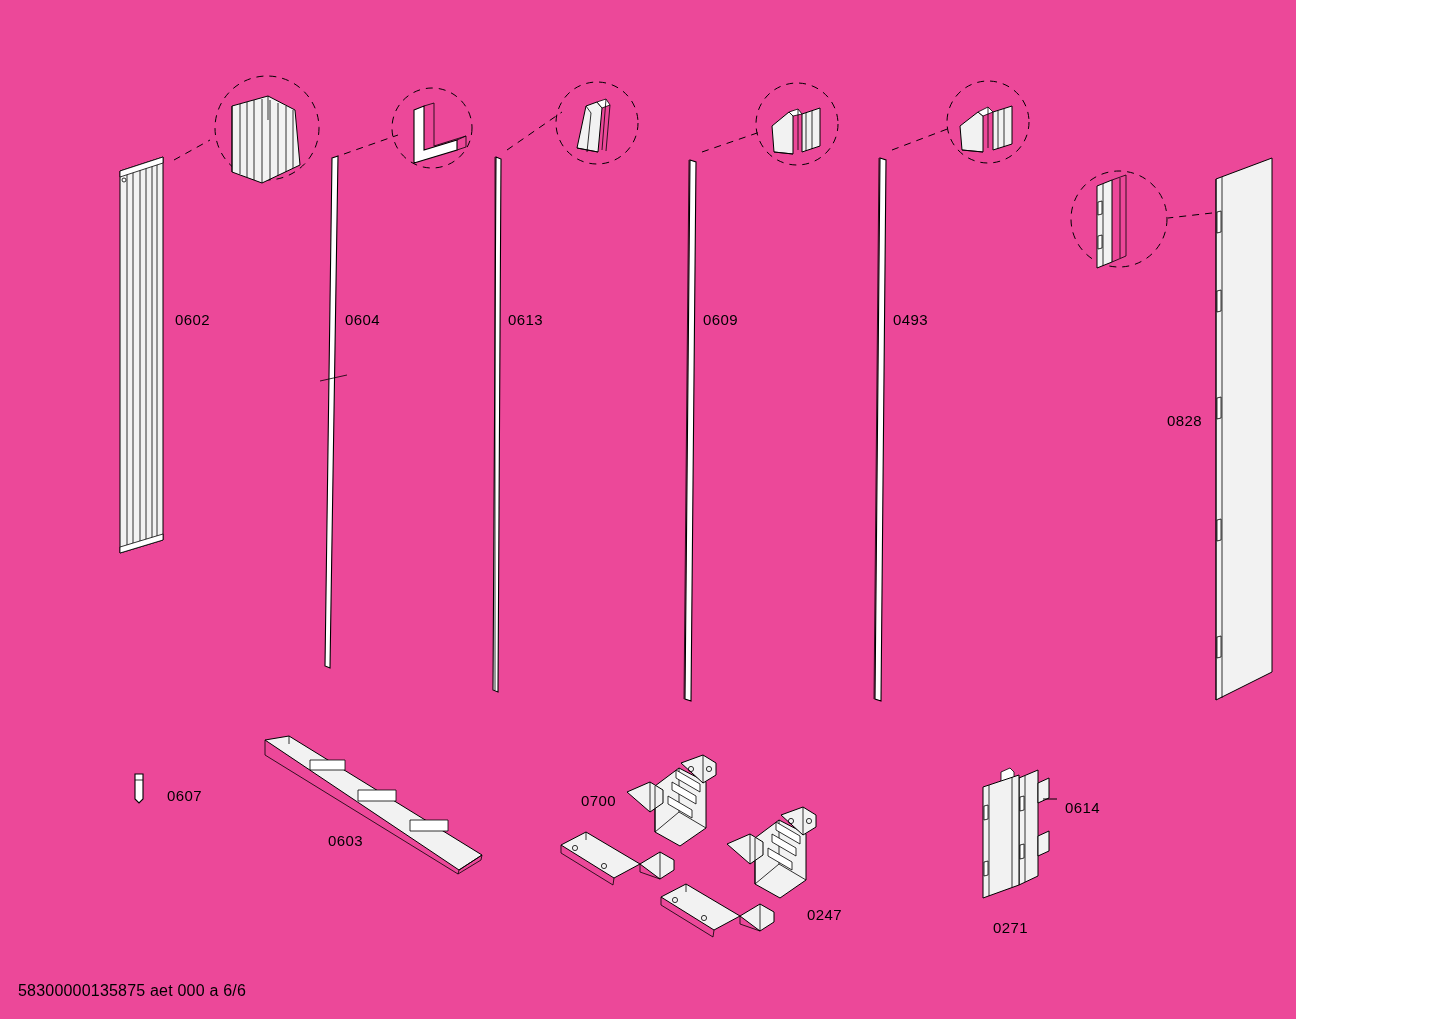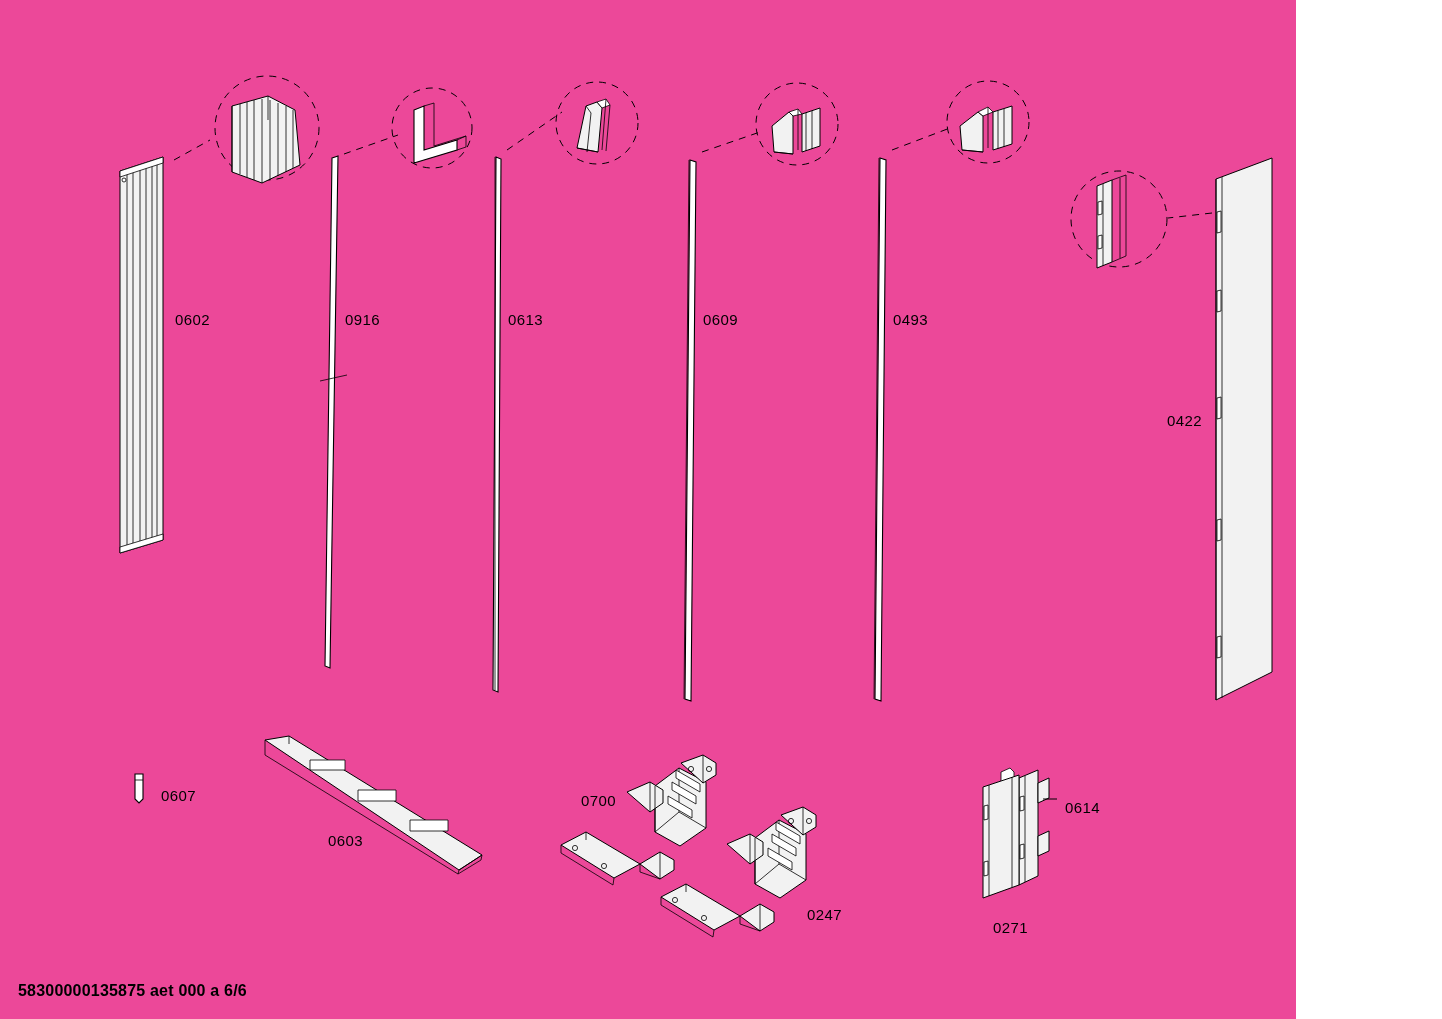--- a/index.html
+++ b/index.html
@@ -31,21 +31,21 @@
     color: #000000;
     white-space: nowrap;
     letter-spacing: 0.4px;
   }
   .footer-text {
     position: absolute;
     left: 18px;
     top: 982px;
     font-family: "Liberation Sans", sans-serif;
     font-size: 16px;
-    font-weight: bold;
+    font-weight: normal;
     color: #000000;
     white-space: nowrap;
     letter-spacing: 0.2px;
   }
   svg.diagram path, svg.diagram line, svg.diagram polyline, svg.diagram polygon, svg.diagram circle, svg.diagram ellipse, svg.diagram rect {
     vector-effect: non-scaling-stroke;
   }
   .lnthin { fill: none; stroke: #000000; stroke-width: 0.8; }
   .fillw { fill: #ffffff; stroke: #000000; stroke-width: 1.1; }
   .fillw-thin { fill: #ffffff; stroke: #000000; stroke-width: 0.8; }
@@ -249,26 +249,26 @@
       <path class="fillg" d="M983,787 L1019,775 L1019,885 L983,898 Z"></path>
       <path class="lnthin" d="M989,785 L989,896"></path>
       <path class="lnthin" d="M1012,777 L1012,887"></path>
       <path class="fillw-thin" d="M984,806 L988,805 L988,819 L984,820 Z"></path>
       <path class="fillw-thin" d="M984,862 L988,861 L988,875 L984,876 Z"></path>
     </g>
 
   </svg>
 
   <div class="part-label" style="left:175px; top:311px;">0602</div>
-  <div class="part-label" style="left:345px; top:311px;">0916</div>
+  <div class="part-label" style="left:345px; top:311px;">0604</div>
   <div class="part-label" style="left:508px; top:311px;">0613</div>
   <div class="part-label" style="left:703px; top:311px;text-align:center;">0609</div>
   <div class="part-label" style="left:893px; top:311px;">0493</div>
-  <div class="part-label" style="left:1167px; top:412px;">0422</div>
-  <div class="part-label" style="left:161px; top:787px;">0607</div>
+  <div class="part-label" style="left:1167px; top:412px;">0828</div>
+  <div class="part-label" style="left:167px; top:787px;">0607</div>
   <div class="part-label" style="left:328px; top:832px;">0603</div>
   <div class="part-label" style="left:581px; top:792px;">0700</div>
   <div class="part-label" style="left:807px; top:906px;">0247</div>
   <div class="part-label" style="left:1065px; top:799px;">0614</div>
   <div class="part-label" style="left:993px; top:919px;">0271</div>
 
   <div class="footer-text">58300000135875 aet 000 a 6/6</div>
 
 </div>
 

